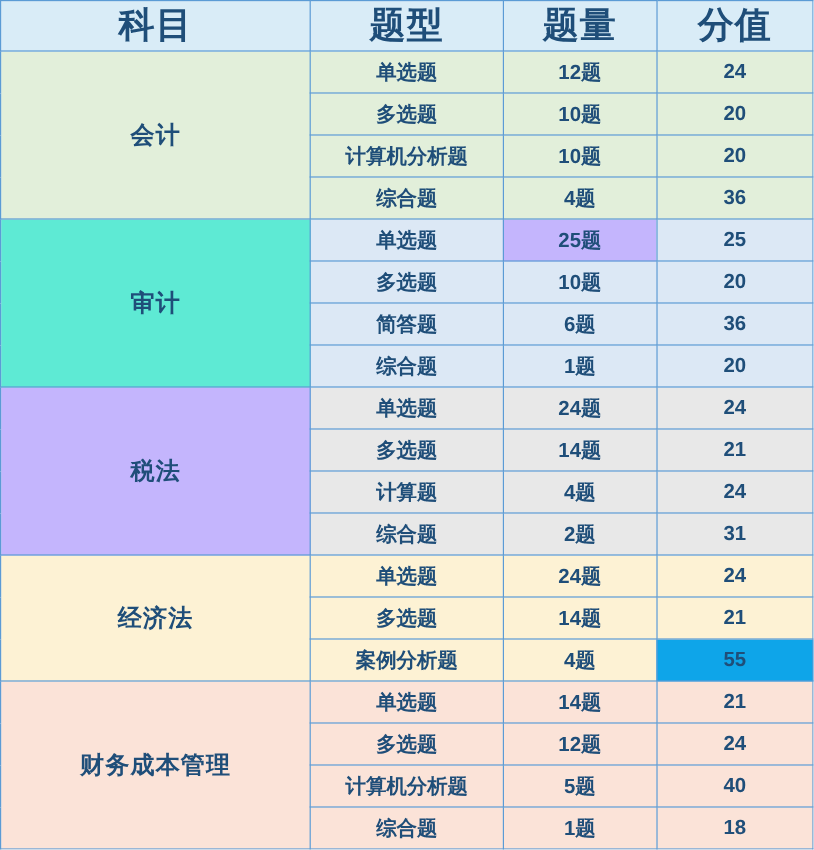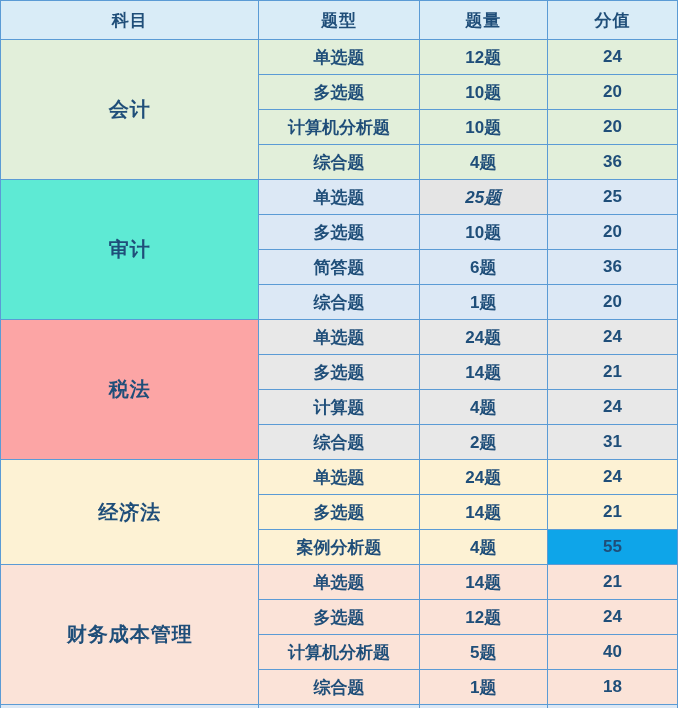--- a/index.html
+++ b/index.html
@@ -27,21 +27,21 @@
     padding: 0;
     font-weight: bold;
   }
   col.c-subject { width: 258px; }
   col.c-type    { width: 160px; }
   col.c-count   { width: 128px; }
   col.c-score   { width: 130px; }
 
   thead th {
     height: 38px;
-    font-size: 17px;
+    font-size: 30px;
     background: #d9ecf7;
     color: #1f4e79;
     letter-spacing: 1px;
   }
   tbody td {
     height: 34px;
     font-size: 17px;
     color: #1f4e79;
   }
   td.subject-cell {
@@ -93,40 +93,40 @@
         <td style="background: rgb(226, 239, 218);">20</td>
       </tr>
       <tr>
         <td style="background: rgb(226, 239, 218);">综合题</td>
         <td style="background: rgb(226, 239, 218);">4题</td>
         <td style="background: rgb(226, 239, 218);">36</td>
       </tr>
       <tr>
         <td rowspan="4" class="subject-cell g1" style="background: #5eead4;">审计</td>
         <td style="background: rgb(220, 232, 245);">单选题</td>
-        <td style="background: #e5e5e5; font-style: italic;">25题</td>
+        <td style="background: #c4b5fd;">25题</td>
         <td style="background: rgb(220, 232, 245);">25</td>
       </tr>
       <tr>
         <td style="background: rgb(220, 232, 245);">多选题</td>
         <td style="background: rgb(220, 232, 245);">10题</td>
         <td style="background: rgb(220, 232, 245);">20</td>
       </tr>
       <tr>
         <td style="background: rgb(220, 232, 245);">简答题</td>
         <td style="background: rgb(220, 232, 245);">6题</td>
         <td style="background: rgb(220, 232, 245);">36</td>
       </tr>
       <tr>
         <td style="background: rgb(220, 232, 245);">综合题</td>
         <td style="background: rgb(220, 232, 245);">1题</td>
         <td style="background: rgb(220, 232, 245);">20</td>
       </tr>
       <tr>
-        <td rowspan="4" class="subject-cell g2" style="background: #fca5a5;">税法</td>
+        <td rowspan="4" class="subject-cell g2" style="background: #c4b5fd;">税法</td>
         <td style="background: rgb(232, 232, 232);">单选题</td>
         <td style="background: rgb(232, 232, 232);">24题</td>
         <td style="background: rgb(232, 232, 232);">24</td>
       </tr>
       <tr>
         <td style="background: rgb(232, 232, 232);">多选题</td>
         <td style="background: rgb(232, 232, 232);">14题</td>
         <td style="background: rgb(232, 232, 232);">21</td>
       </tr>
       <tr>

